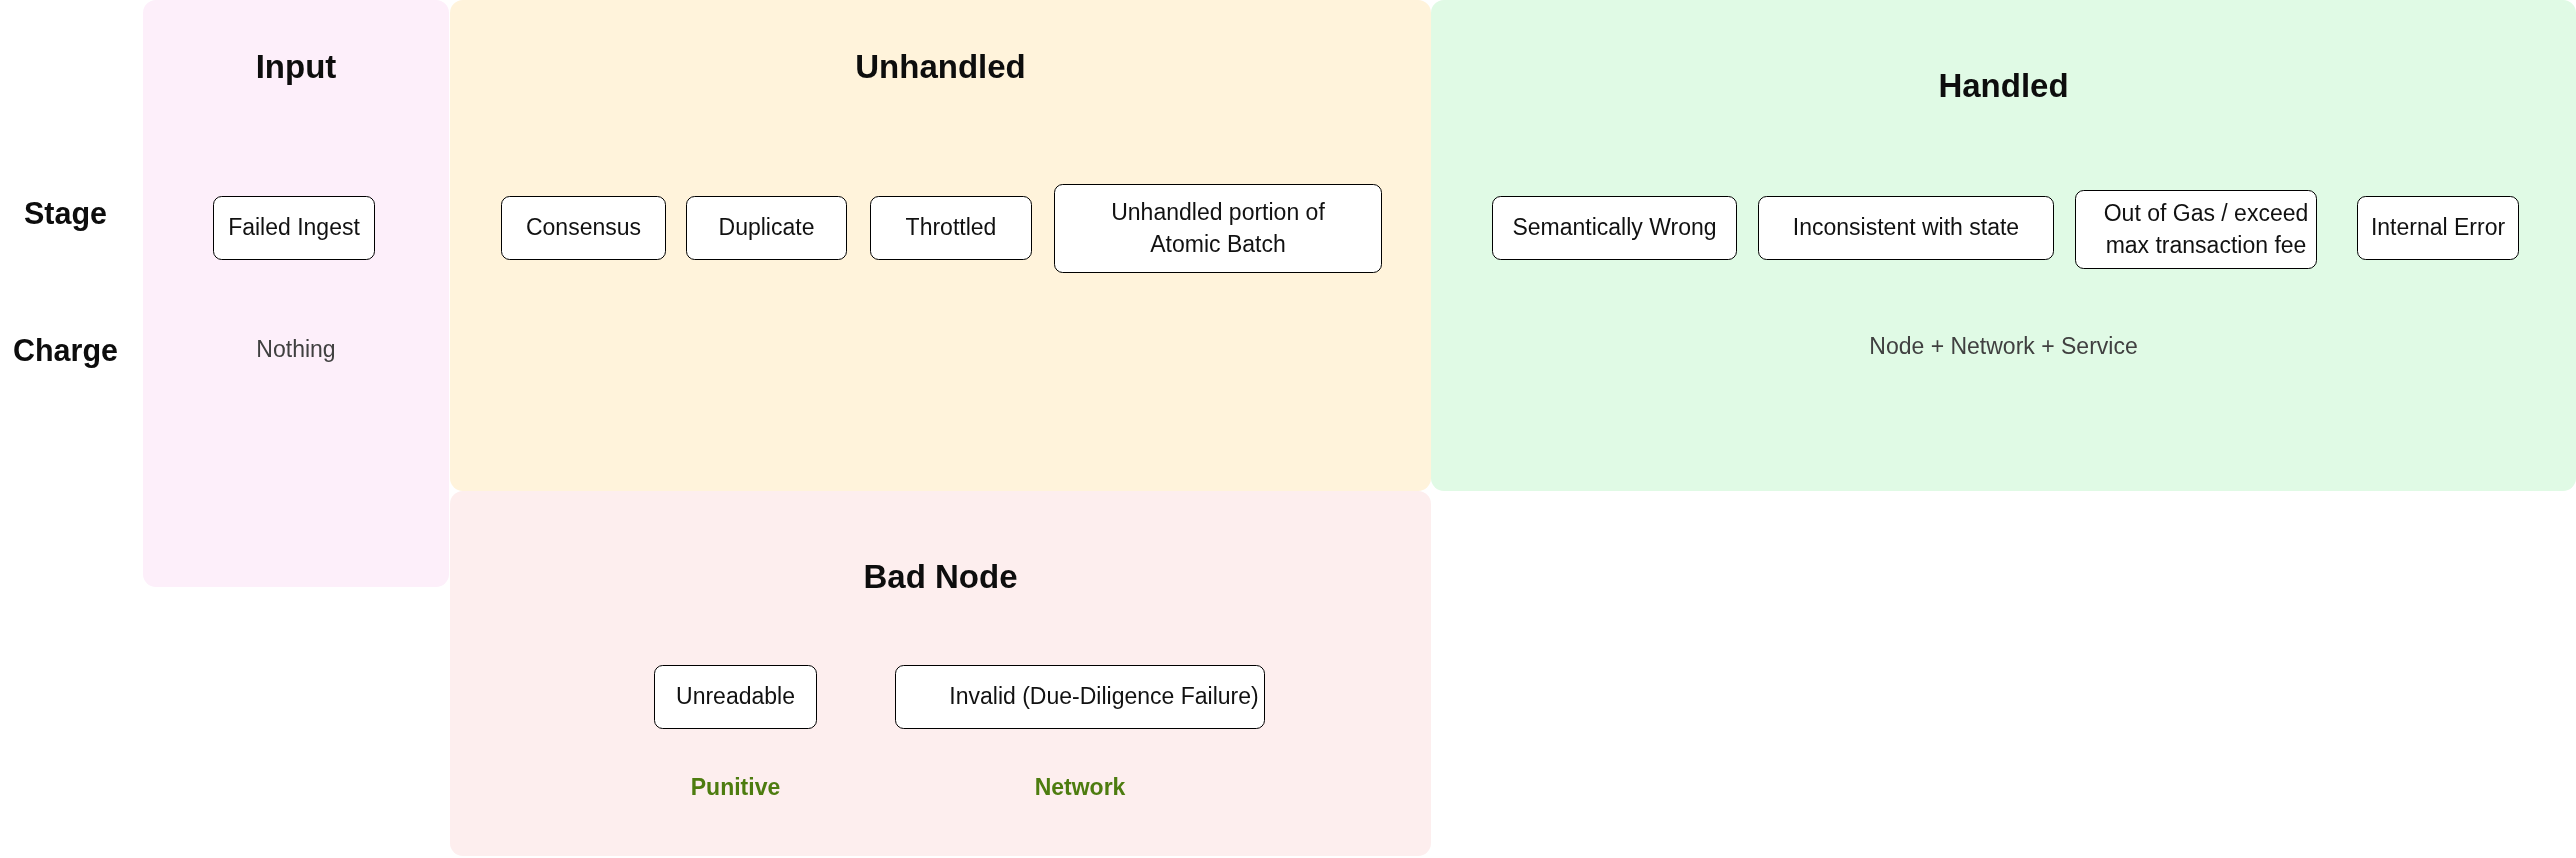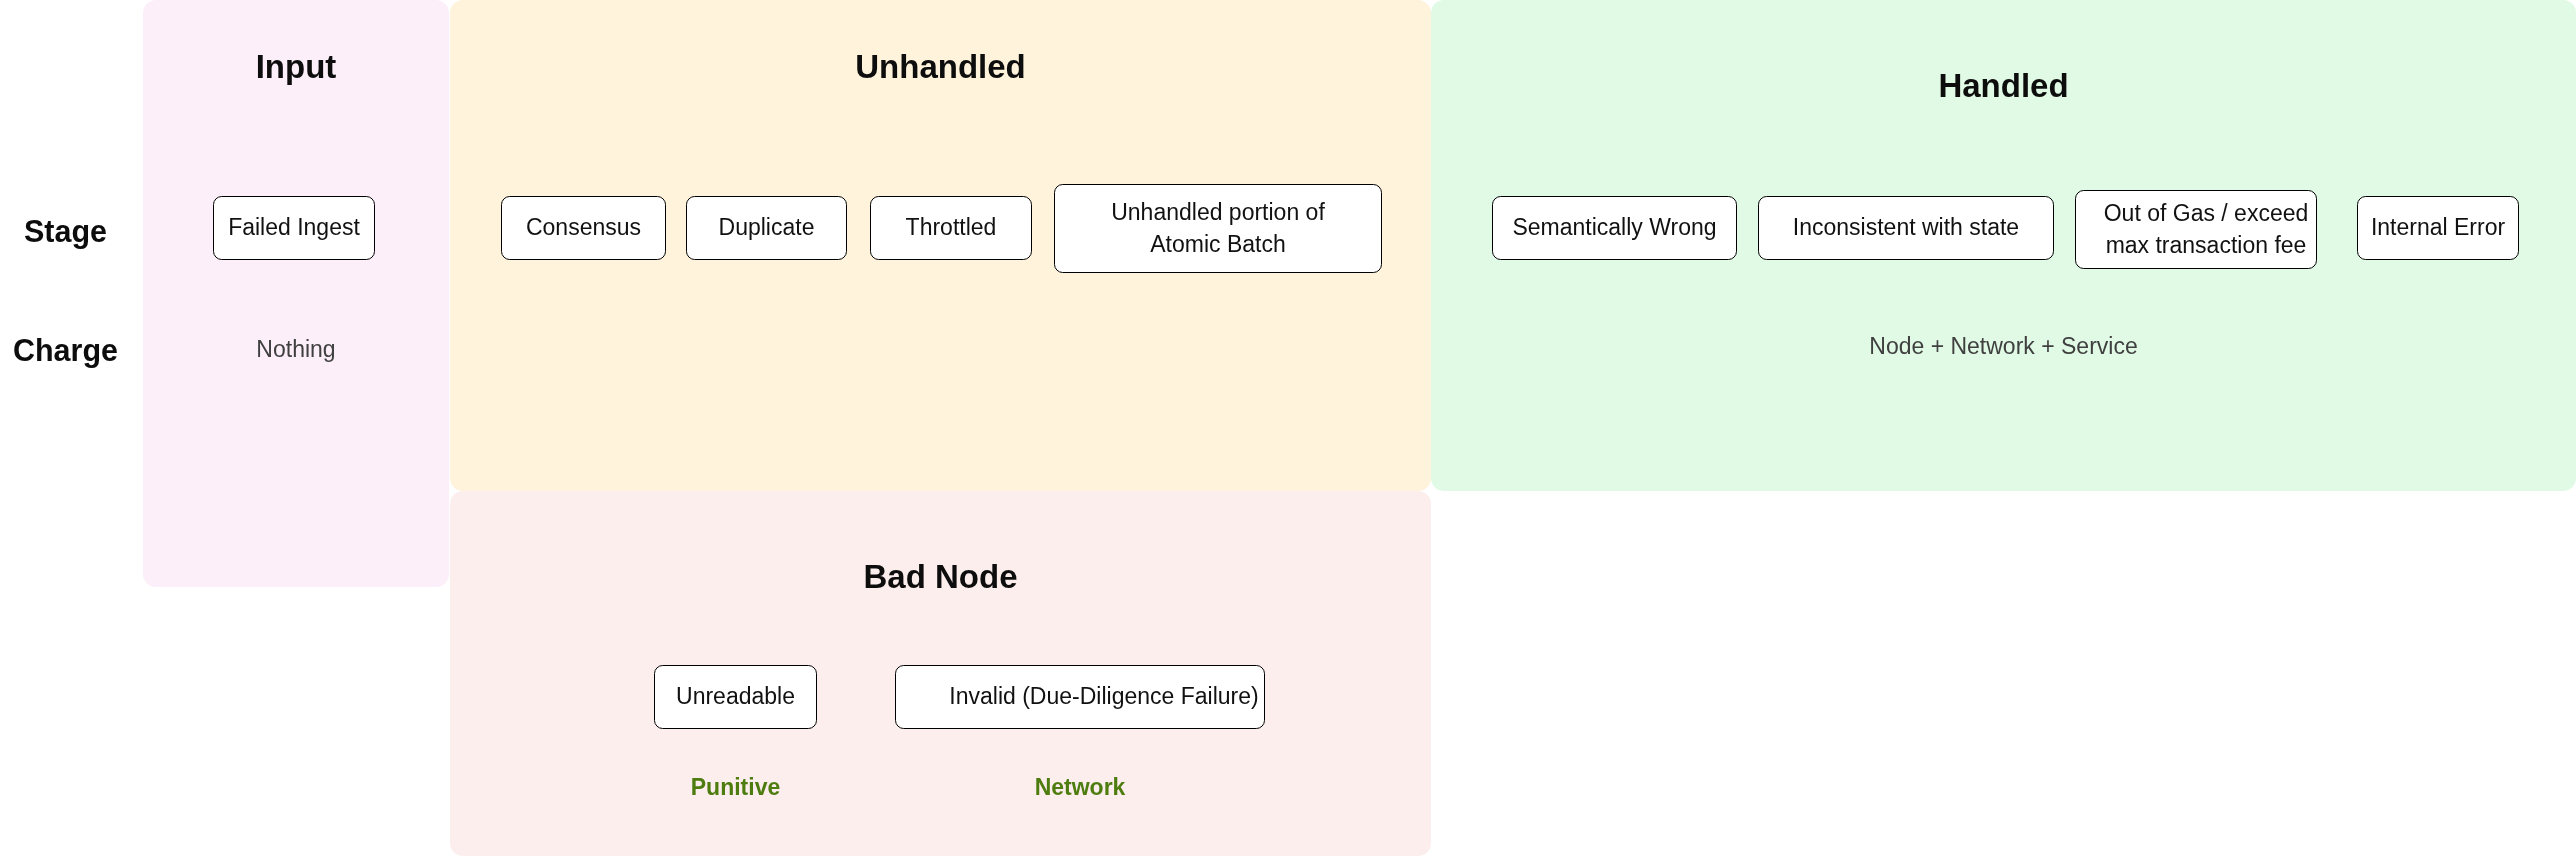--- a/index.html
+++ b/index.html
@@ -71,21 +71,21 @@
     font-weight: 700;
     line-height: 27px;
     color: #4d7c0f;
   }
 </style>
 </head>
 <body>
 
 <div>
 
-  <div class="row-label" style="top: 215px;">Stage</div>
+  <div class="row-label" style="top: 197px;">Stage</div>
   <div class="row-label" style="top: 334px;">Charge</div>
 
   <section class="section" style="left: 143px; top: 0px; width: 306px; height: 587px; background-color: rgb(253, 239, 250);">
     <div class="sec-title" style="top: 48px;">Input</div>
     <div class="box" style="left: 70px; top: 196px; width: 162px; height: 64px;">Failed Ingest</div>
     <div class="charge" style="top: 336px;">Nothing</div>
   </section>
 
   <section class="section" style="left: 450px; top: 0px; width: 981px; height: 491px; background-color: rgb(255, 243, 219);">
     <div class="sec-title" style="top: 48px;">Unhandled</div>

